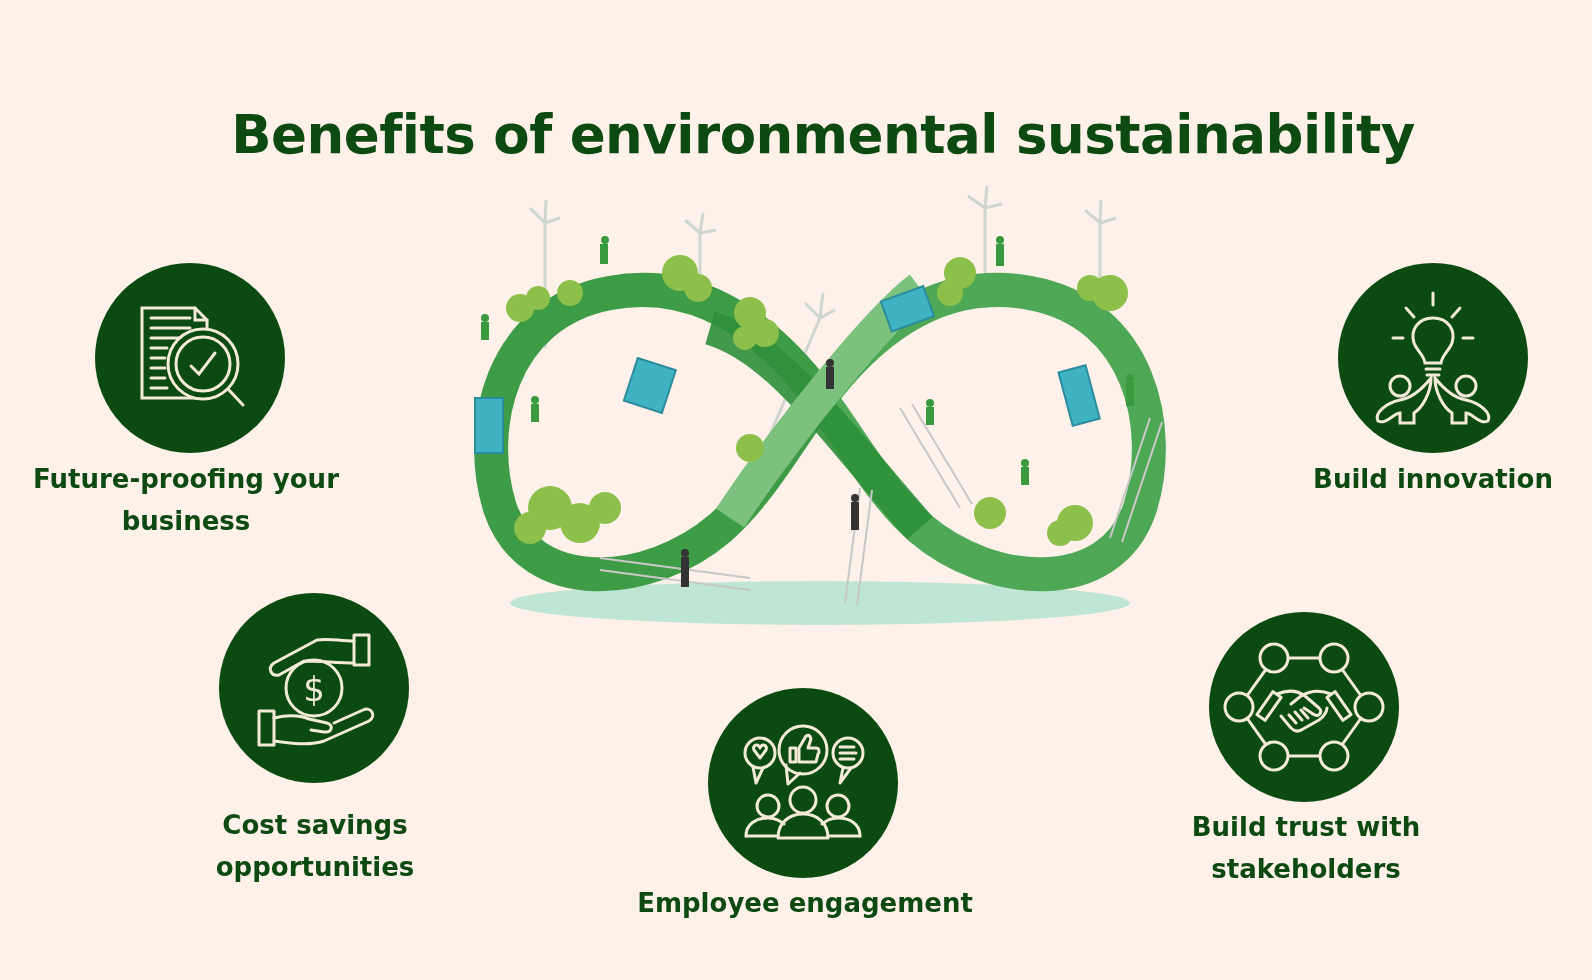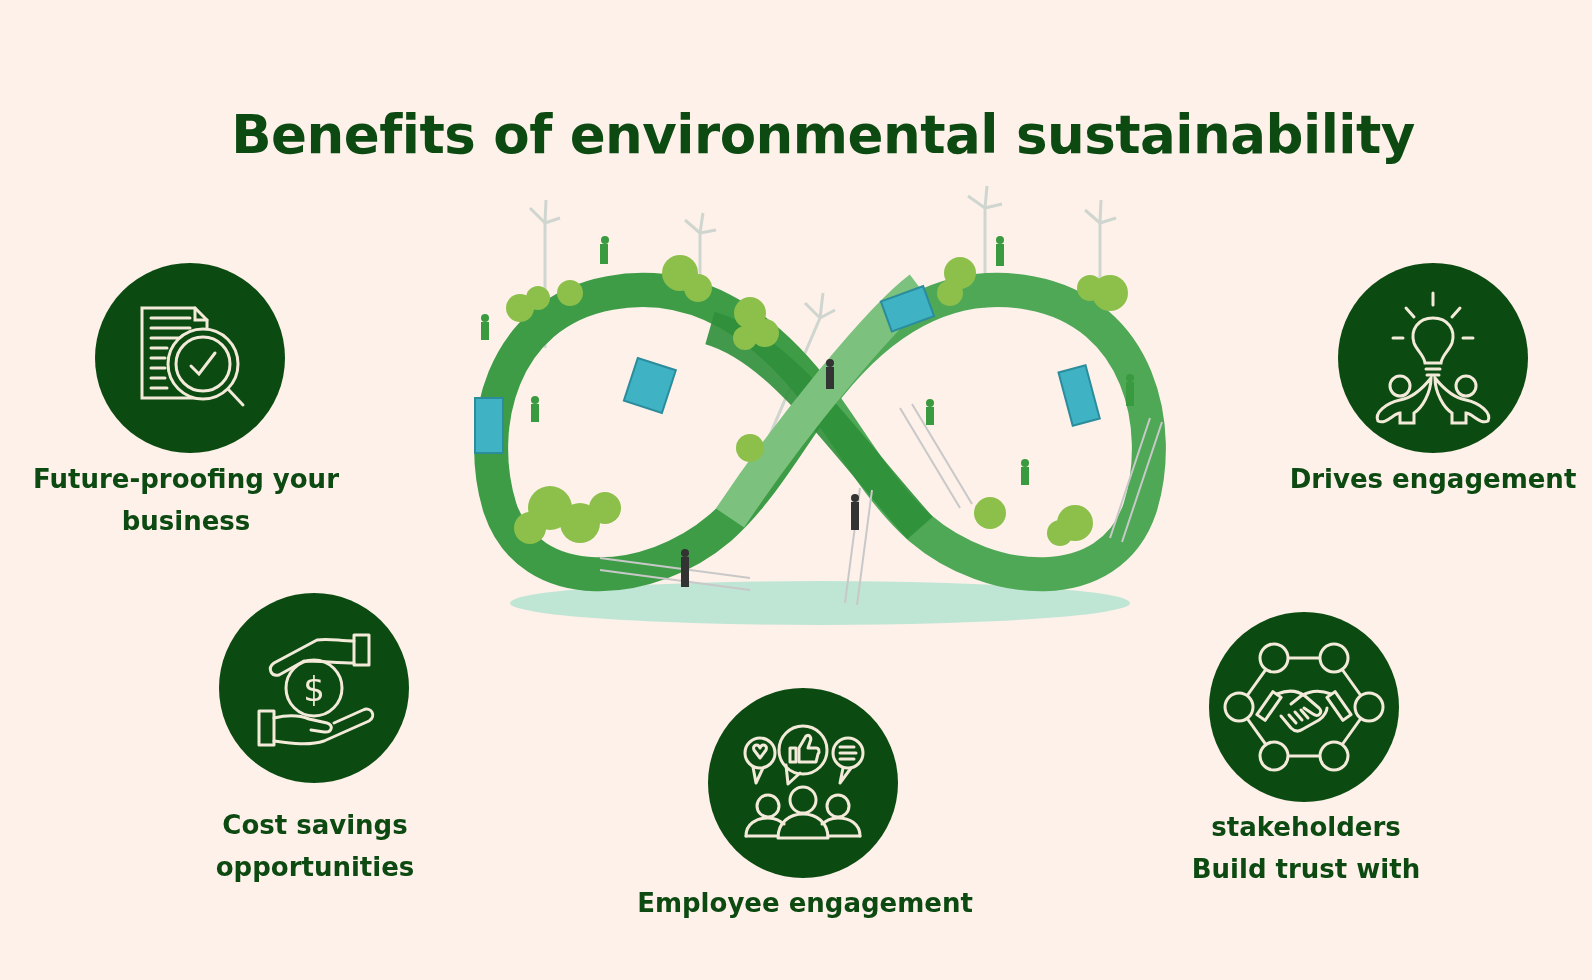--- a/index.html
+++ b/index.html
@@ -164,21 +164,21 @@
       <path d="M95 55 C80 55 72 67 76 80 C79 88 86 92 87 100 H103 C104 92 111 88 114 80 C118 67 110 55 95 55 Z"></path>
       <path d="M88 106 H102 M89 112 H101"></path>
       <circle cx="62" cy="123" r="10"></circle>
       <circle cx="128" cy="123" r="10"></circle>
       <path d="M40 158 C36 150 48 140 62 137 C74 135 85 125 93 115 C93 130 84 145 76 150 V160 H62 V150 C56 150 48 162 40 158 Z"></path>
       <path d="M150 158 C154 150 142 140 128 137 C116 135 105 125 97 115 C97 130 106 145 114 150 V160 H128 V150 C134 150 142 162 150 158 Z"></path>
     </g>
   </svg>
 </div>
 <div class="label" style="left:1283px; top:458px; width:300px;">
-  <div>Drives engagement</div>
+  <div>Build innovation</div>
 </div>
 
 <div class="circle" style="left:219px; top:593px;">
   <svg viewBox="0 0 190 190">
     <g fill="none" stroke="#f3ead9" stroke-width="3" stroke-linecap="round" stroke-linejoin="round">
       <rect x="135" y="42" width="15" height="30"></rect>
       <path d="M135 48 C120 48 110 45 98 47 L55 70 C48 75 52 84 60 82 L85 68 C100 68 120 70 135 70"></path>
       <circle cx="95" cy="95" r="28"></circle>
       <text x="95" y="108" text-anchor="middle" font-size="34" fill="#f3ead9" stroke="none" font-family="DejaVu Sans, sans-serif">$</text>
       <rect x="40" y="118" width="15" height="34"></rect>
@@ -231,15 +231,15 @@
       <rect x="55" y="80" width="10" height="28" transform="rotate(35 60 94)"></rect>
       <rect x="125" y="80" width="10" height="28" transform="rotate(-35 130 94)"></rect>
       <path d="M68 82 C78 78 88 78 96 84 L110 96 C114 100 110 106 104 102 L95 96"></path>
       <path d="M122 82 C112 78 102 78 92 84 L82 92"></path>
       <path d="M72 104 L82 116 C86 120 90 120 94 117 L110 108 C116 104 118 98 118 96"></path>
       <path d="M80 103 L87 111 M86 100 L93 108 M92 98 L99 106"></path>
     </g>
   </svg>
 </div>
 <div class="label" style="left:1175px; top:806px; width:262px;">
+  <div>Build trust with</div>
   <div>stakeholders</div>
-  <div>Build trust with</div>
 </div>
 
 </body></html>

